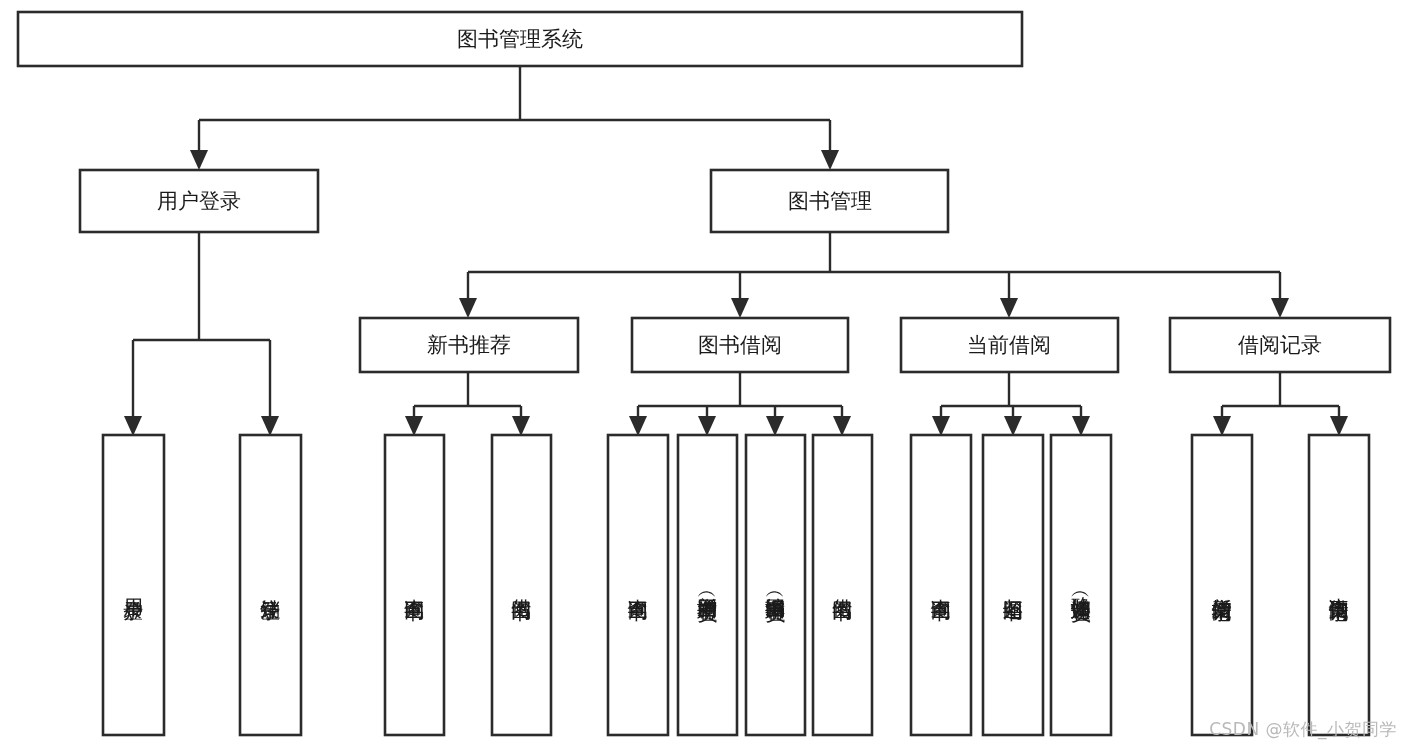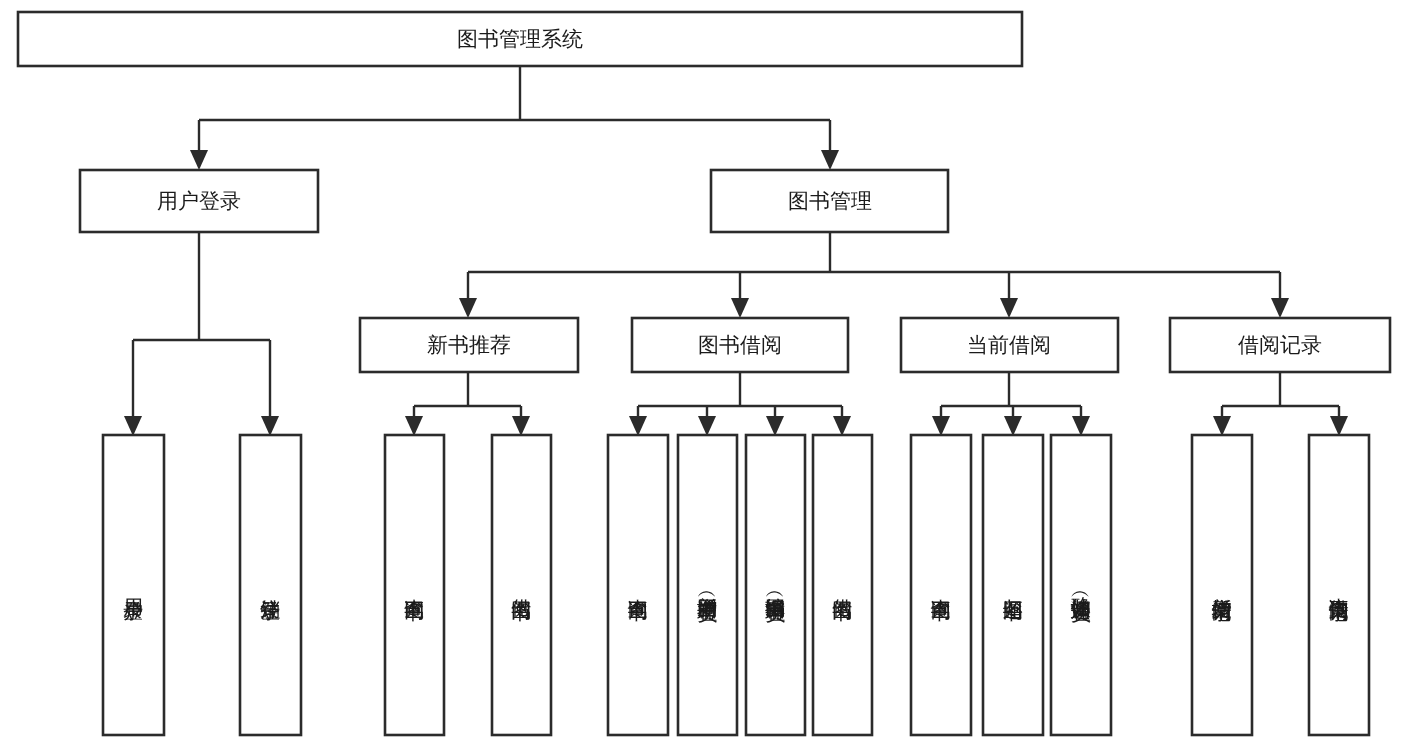--- a/index.html
+++ b/index.html
@@ -186,13 +186,14 @@
   <div class="leaf-label-wrap" style="left:746px;top:435px;width:59px;height:300px;">编辑图书（管理员）</div>
   <div class="leaf-label-wrap" style="left:813px;top:435px;width:59px;height:300px;">借阅图书</div>
 
   <div class="leaf-label-wrap" style="left:911px;top:435px;width:60px;height:300px;">查询图书</div>
   <div class="leaf-label-wrap" style="left:983px;top:435px;width:60px;height:300px;">归还图书</div>
   <div class="leaf-label-wrap" style="left:1051px;top:435px;width:60px;height:300px;">确认归还（管理员）</div>
 
   <div class="leaf-label-wrap" style="left:1192px;top:435px;width:60px;height:300px;">新增借阅记录</div>
   <div class="leaf-label-wrap" style="left:1309px;top:435px;width:60px;height:300px;">查询借阅记录</div>
 
+  <div class="watermark">CSDN @软件_小贺同学</div>
 </div>
 
 </body></html>

